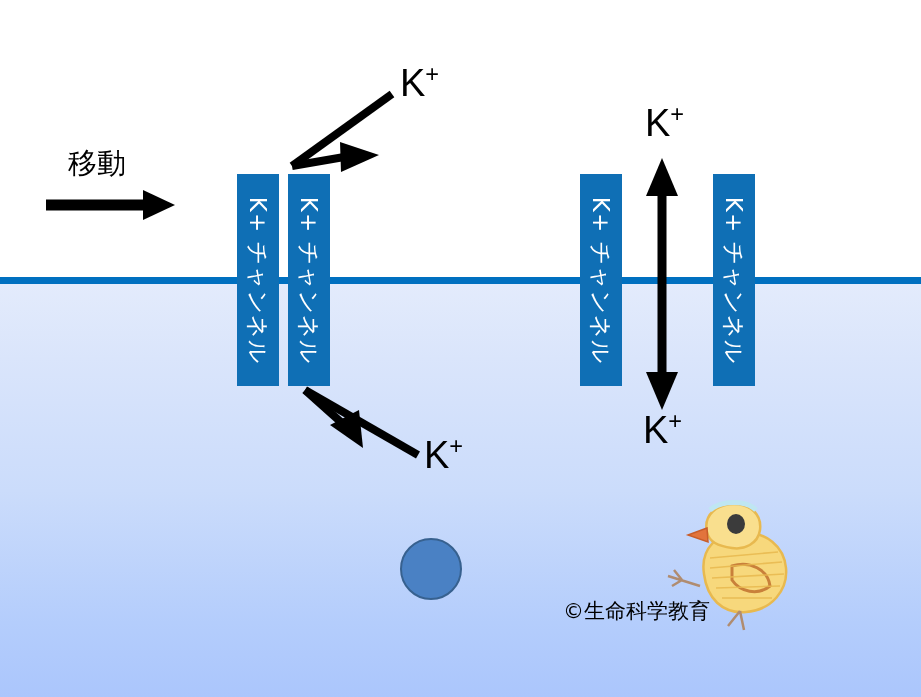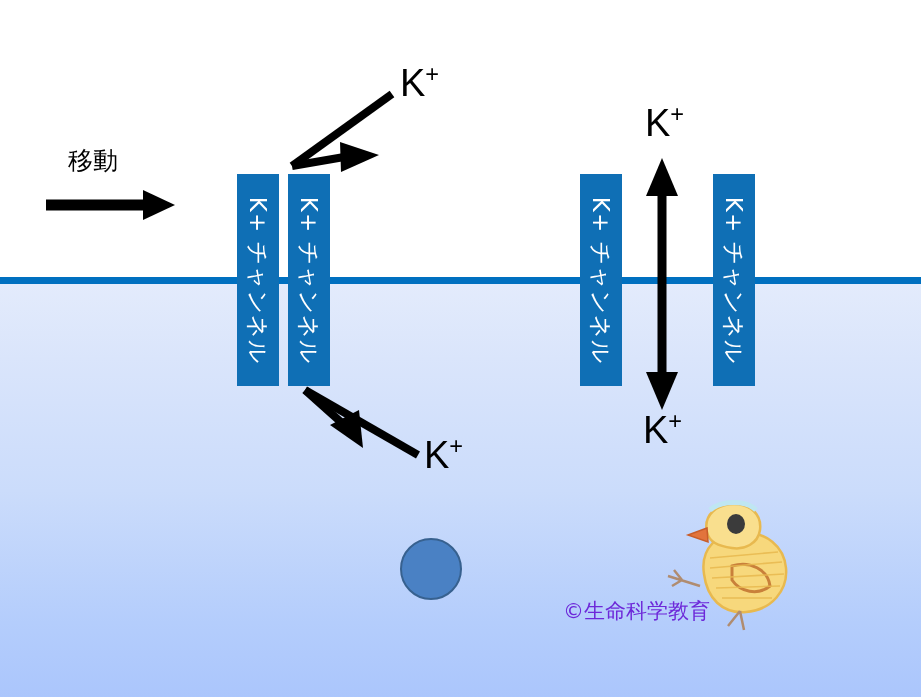--- a/index.html
+++ b/index.html
@@ -65,27 +65,27 @@
     line-height: 1;
   }
   .ion-label sup {
     font-size: 0.62em;
     vertical-align: super;
     line-height: 0;
   }
   .move-label {
     position: absolute;
     color: #000000;
-    font-size: 25px;
+    font-size: 29px;
     font-family: "DejaVu Sans", sans-serif;
     white-space: nowrap;
   }
   .credit {
     position: absolute;
-    color: #6d28d9;
+    color: #000000;
     font-size: 21px;
     font-family: "DejaVu Sans", sans-serif;
     line-height: 1.32;
     white-space: nowrap;
   }
   
   .blue-circle {
     position: absolute;
     left: 400px; top: 538px;
     width: 62px; height: 62px;

